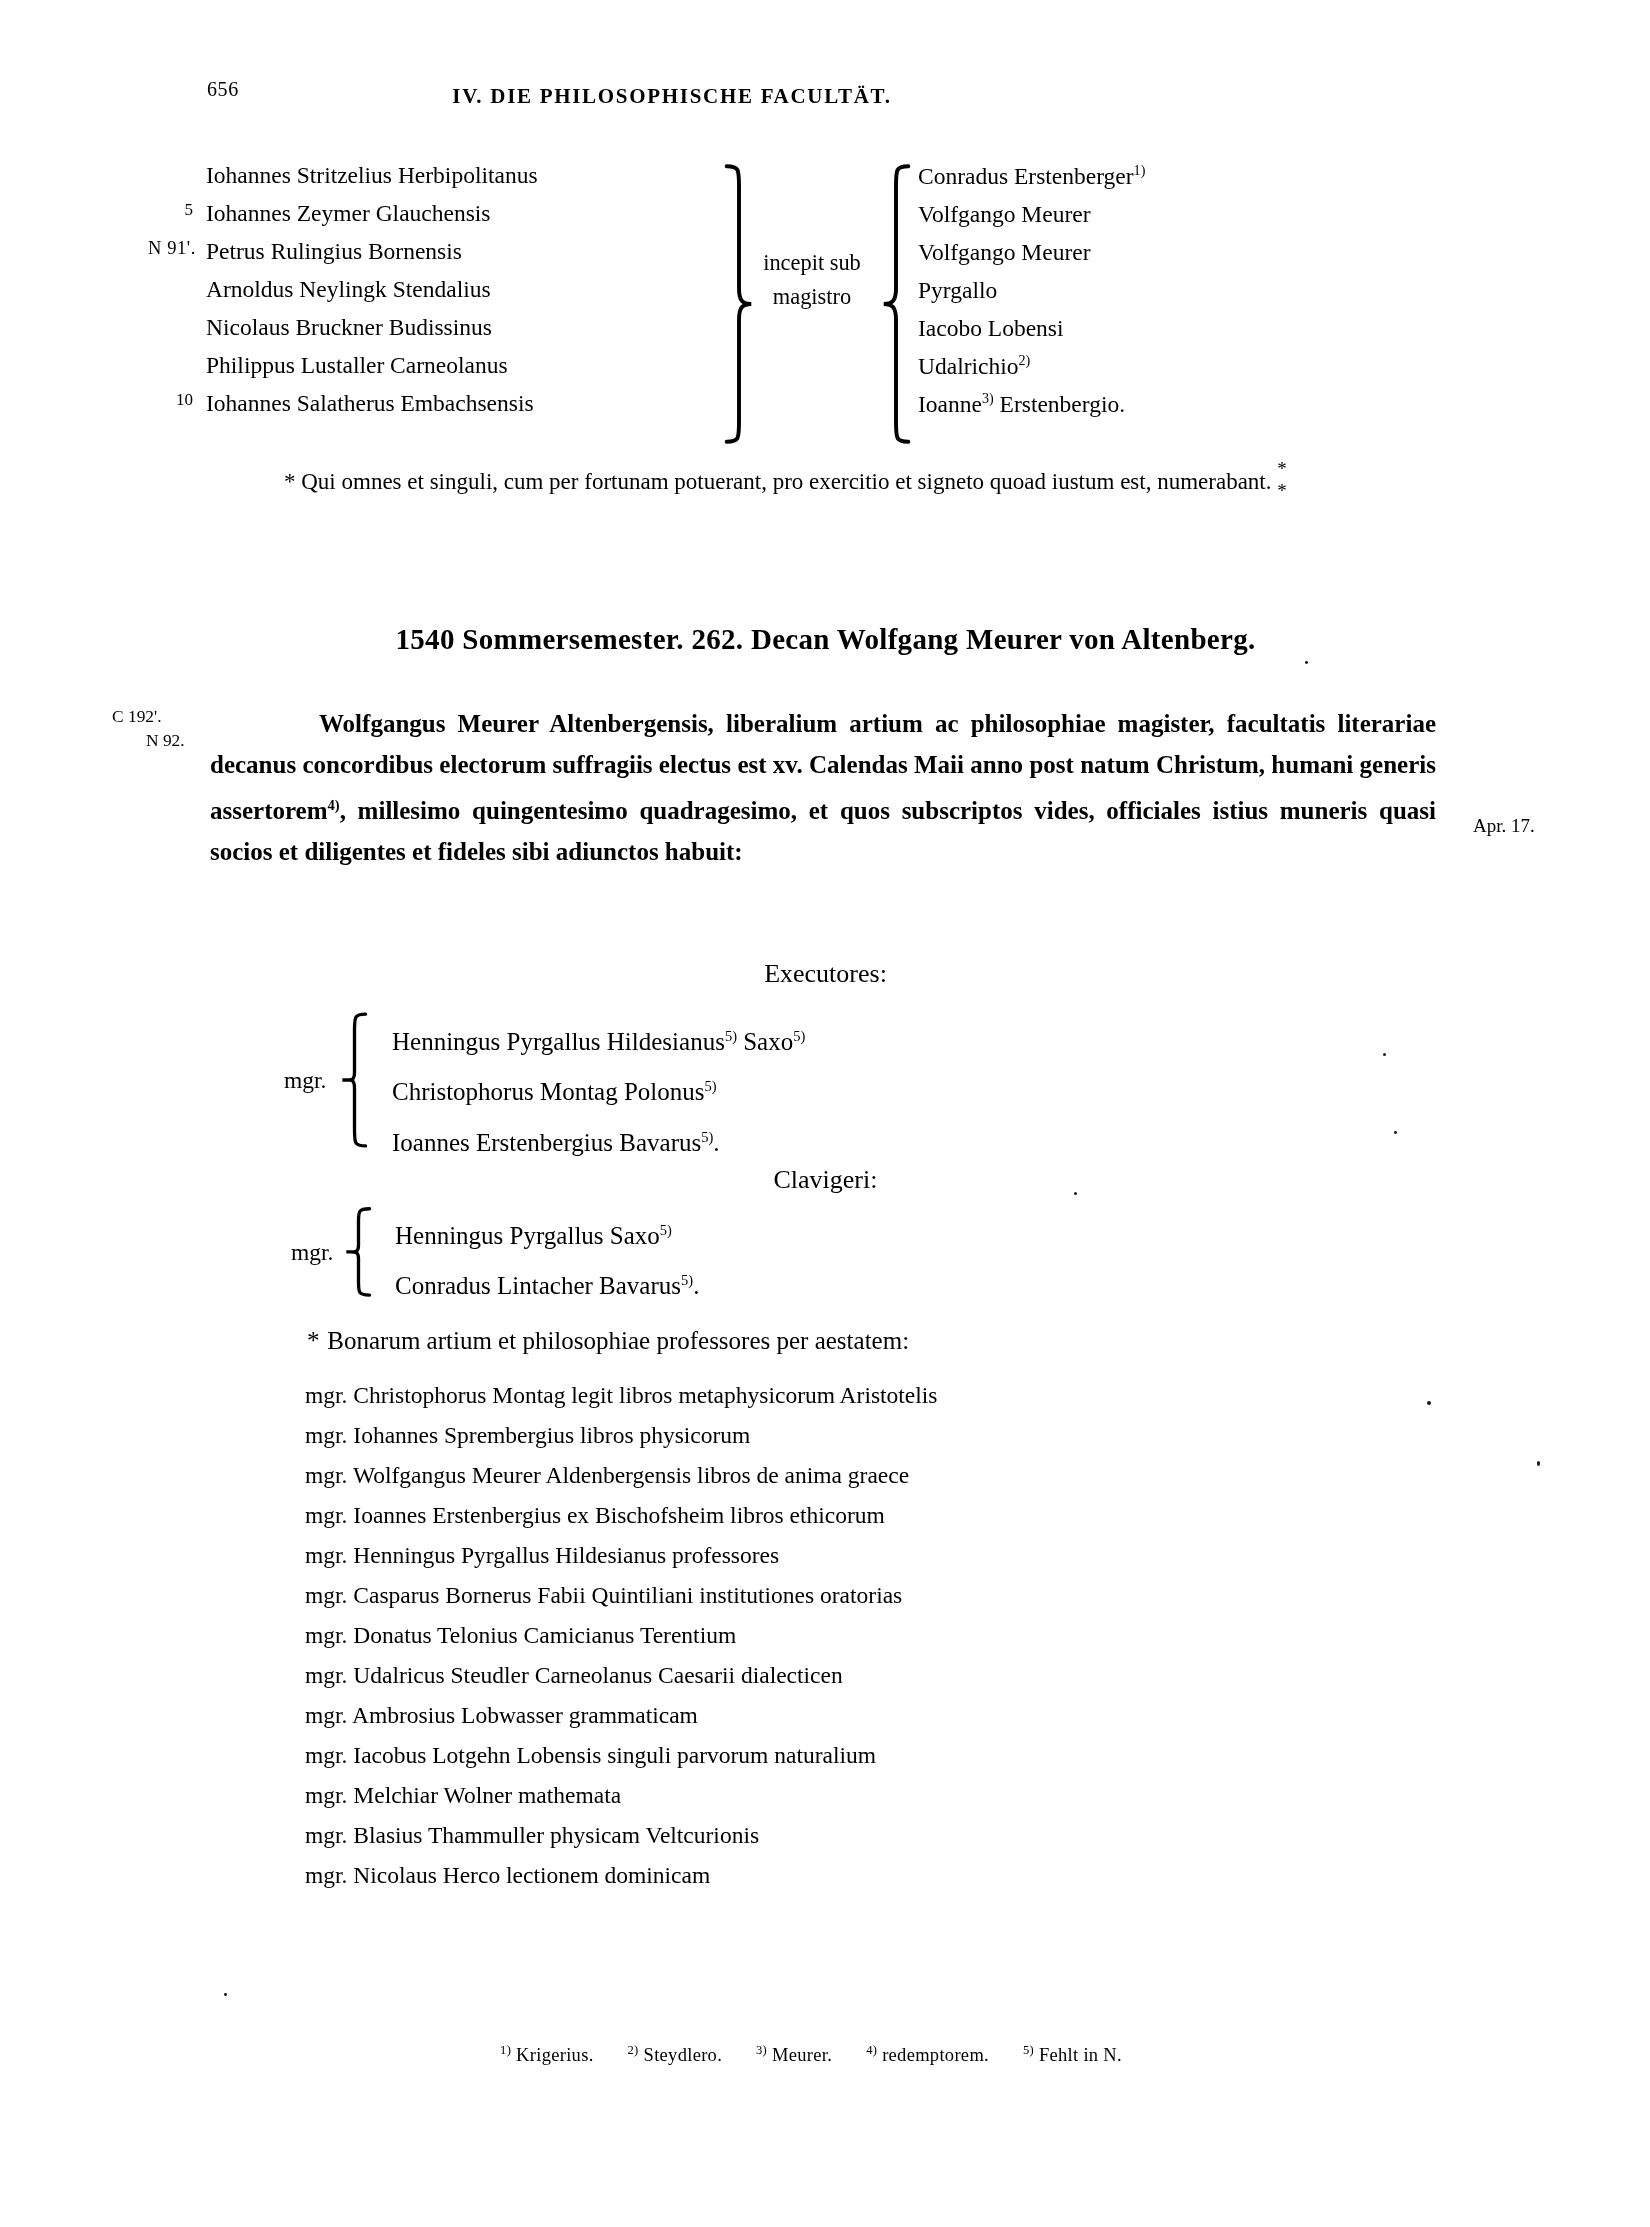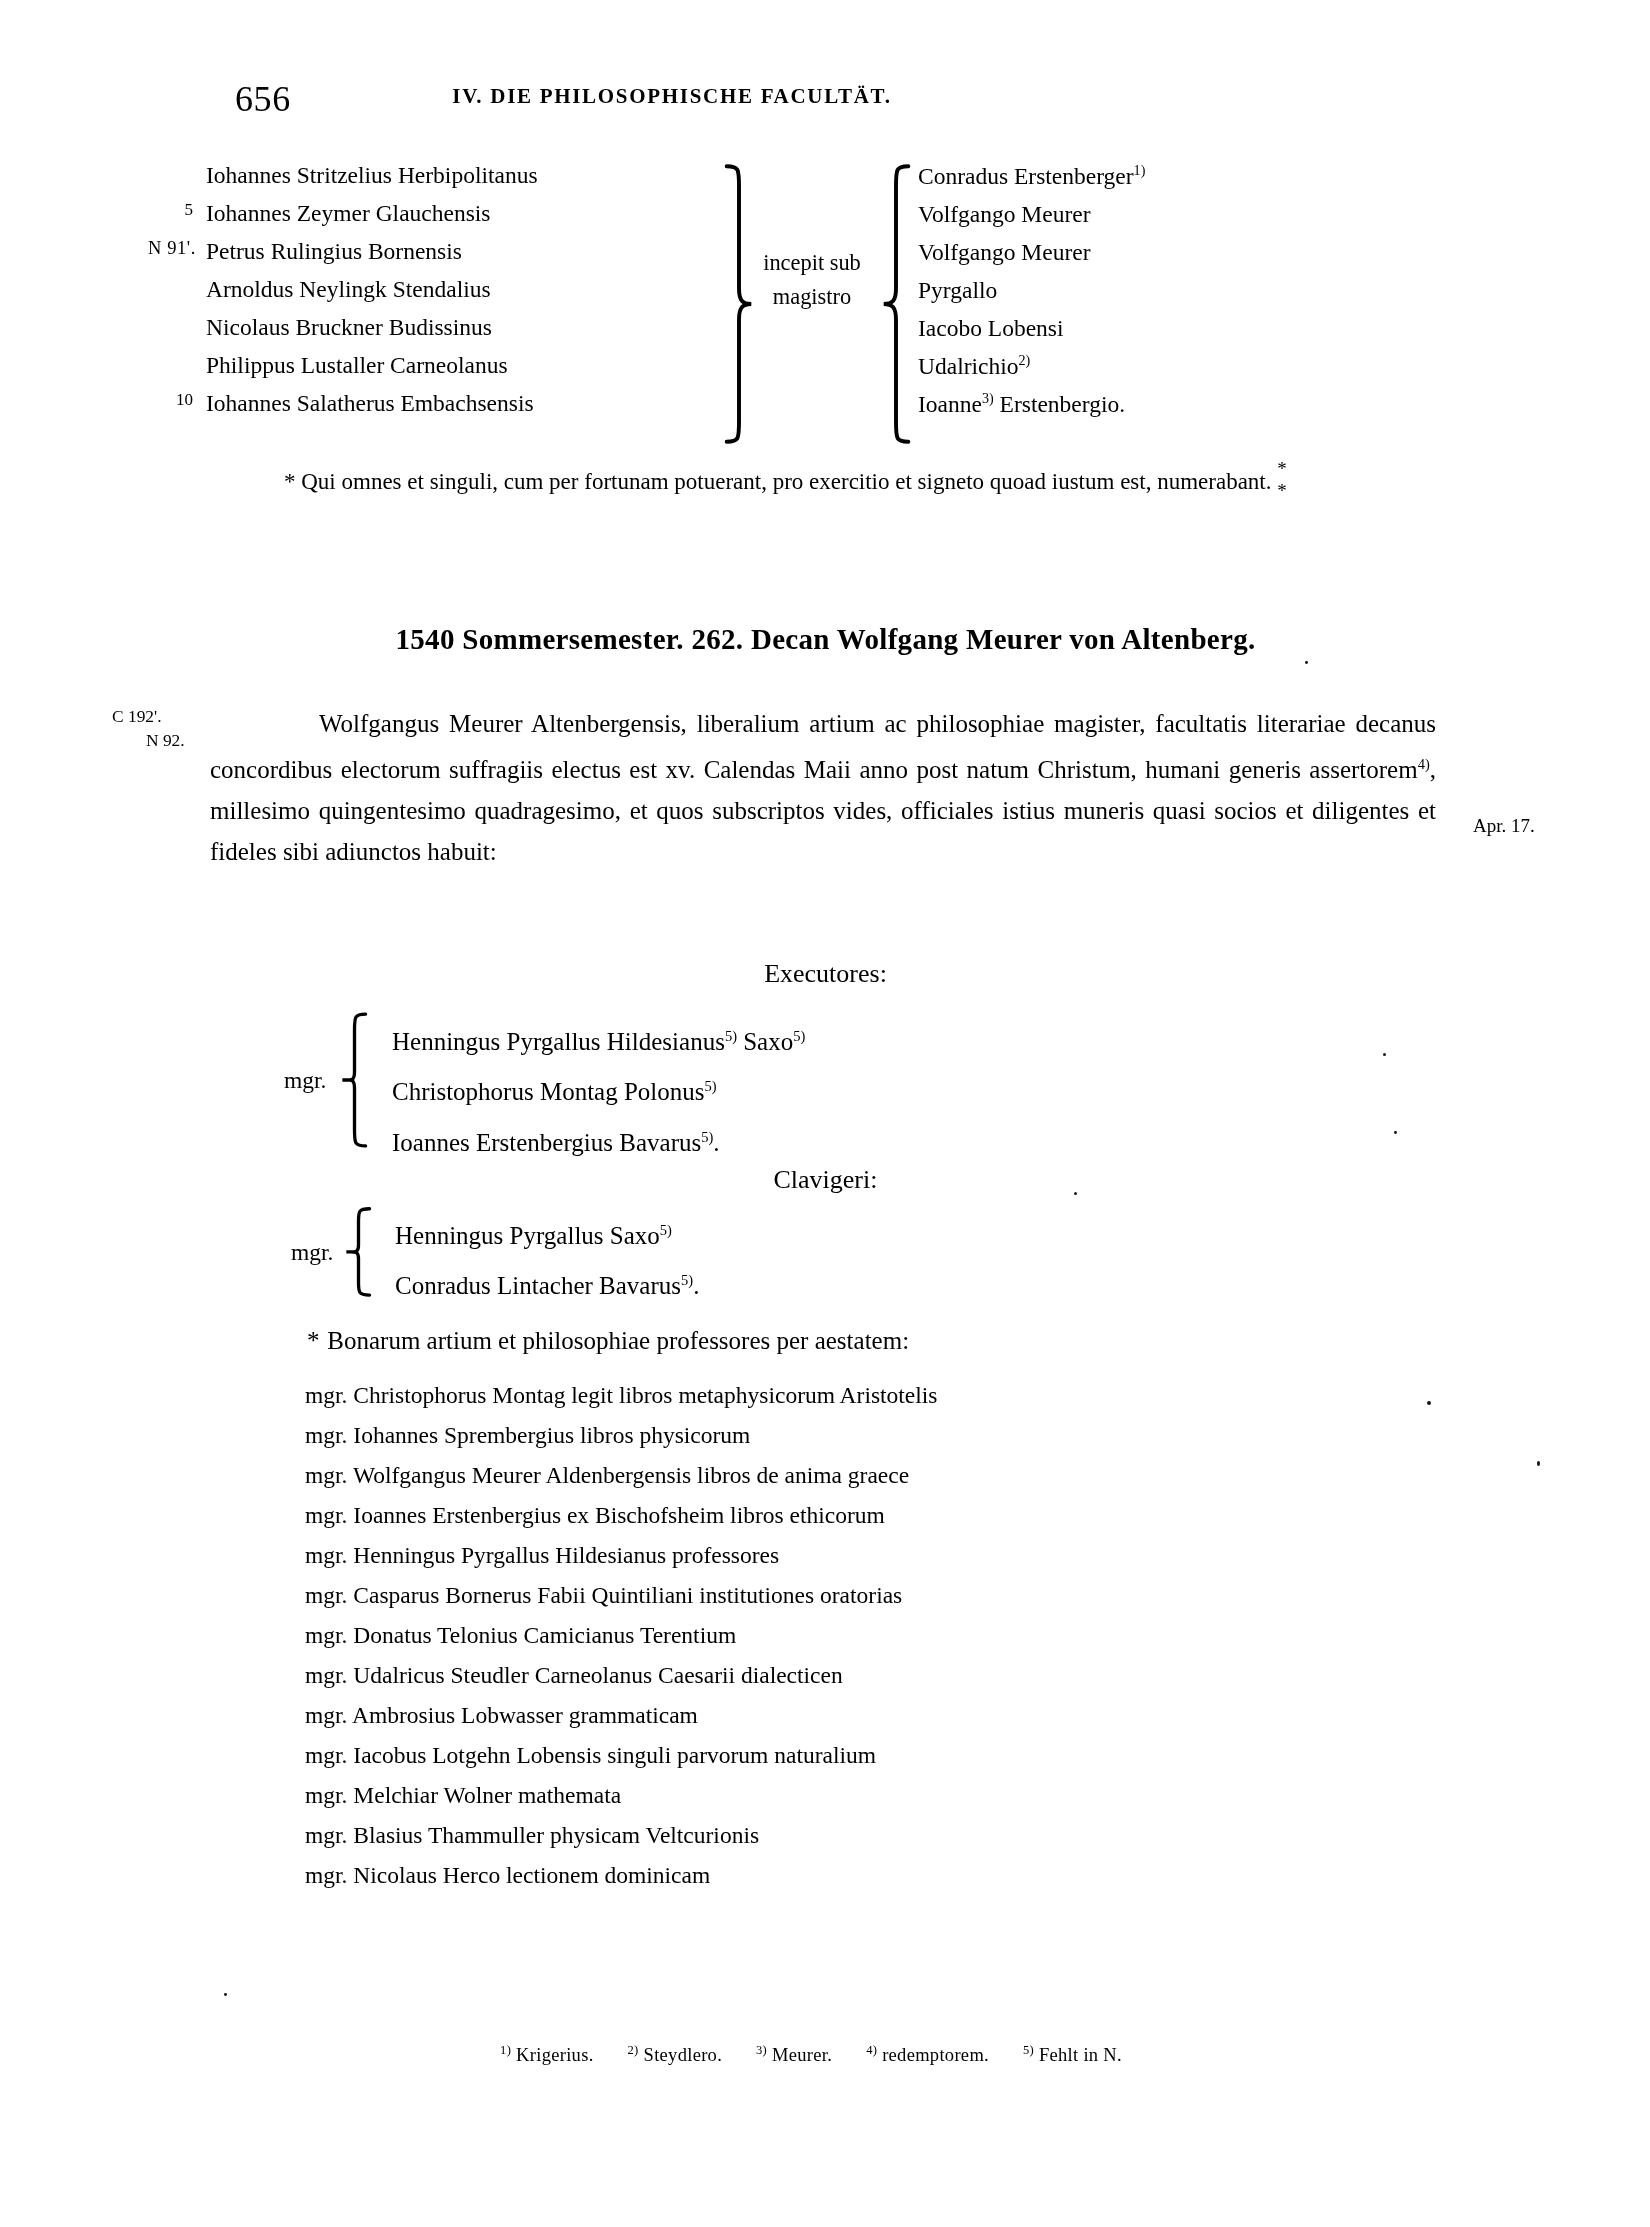--- a/index.html
+++ b/index.html
@@ -24,23 +24,22 @@
     position: absolute;
     top: 78px;
     left: 0;
     width: 1651px;
     height: 39px;
   }
   .folio {
     position: absolute;
     left: 207px;
     top: 0;
-    font-size: 36px;
+    font-size: 20px;
     letter-spacing: 0.6px;
-    margin-left: 28px;
   }
   .head-title {
     position: absolute;
     left: 0;
     top: 5.6px;
     width: 1344px;
     text-align: center;
     font-size: 21px;
     font-weight: bold;
     letter-spacing: 1.7px;
@@ -157,20 +156,21 @@
   .margin-ref.apr-ref { left: 1473px; top: 813px; font-size: 19px; }
 
   .body-par {
     position: absolute;
     top: 703px;
     left: 210px;
     width: 1226px;
     font-size: 25px;
     line-height: 41px;
     text-align: justify;
+    font-weight: bold;
   }
   .body-par .first-indent { display: inline-block; width: 109px; }
   .body-par sup { font-size: 0.58em; vertical-align: super; }
 
   
   .sub-heading {
     position: absolute;
     width: 1651px;
     left: 0;
     text-align: center;

